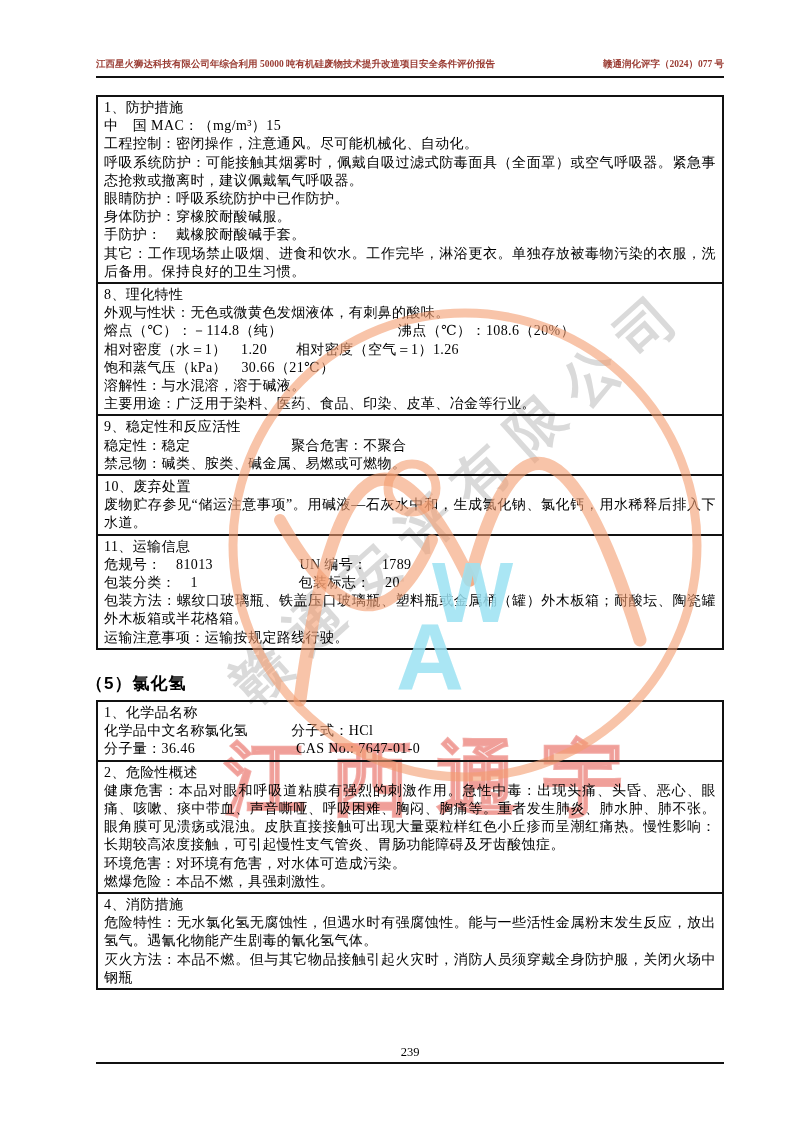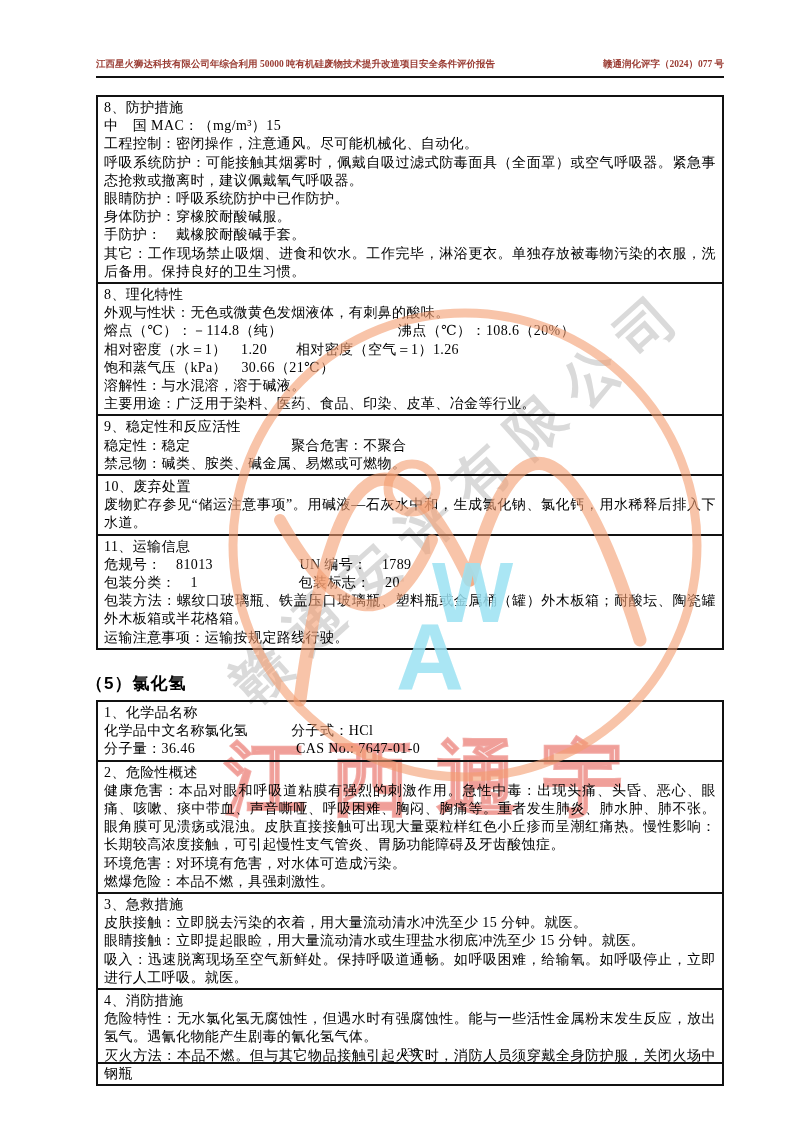--- a/index.html
+++ b/index.html
@@ -78,21 +78,21 @@
     <span>江西星火狮达科技有限公司年综合利用 50000 吨有机硅废物技术提升改造项目安全条件评价报告</span>
     <span>赣通润化评字（2024）077 号</span>
   </div>
   <div class="hdr-rule"></div>
 
   <div class="wm wm-gray" aria-hidden="true">赣通安评有限公司</div>
   <div class="wm wm-red" aria-hidden="true">江西通宇</div>
 
   <div class="doc-table" id="table1">
       <div class="tsec">
-        <div class="tline">8、防护措施</div>
+        <div class="tline">1、防护措施</div>
         <div class="tline">中　国 MAC：（mg/m³）15</div>
         <div class="tline">工程控制：密闭操作，注意通风。尽可能机械化、自动化。</div>
         <div class="tline">呼吸系统防护：可能接触其烟雾时，佩戴自吸过滤式防毒面具（全面罩）或空气呼吸器。紧急事态抢救或撤离时，建议佩戴氧气呼吸器。</div>
         <div class="tline">眼睛防护：呼吸系统防护中已作防护。</div>
         <div class="tline">身体防护：穿橡胶耐酸碱服。</div>
         <div class="tline">手防护：　戴橡胶耐酸碱手套。</div>
         <div class="tline">其它：工作现场禁止吸烟、进食和饮水。工作完毕，淋浴更衣。单独存放被毒物污染的衣服，洗后备用。保持良好的卫生习惯。</div>
       </div>
       <div class="tsec">
         <div class="tline">8、理化特性</div>
@@ -129,26 +129,20 @@
         <div class="tline">化学品中文名称氯化氢　　　分子式：HCl</div>
         <div class="tline">分子量：36.46　　　　　　　CAS No.: 7647-01-0</div>
       </div>
       <div class="tsec">
         <div class="tline">2、危险性概述</div>
         <div class="tline">健康危害：本品对眼和呼吸道粘膜有强烈的刺激作用。急性中毒：出现头痛、头昏、恶心、眼痛、咳嗽、痰中带血、声音嘶哑、呼吸困难、胸闷、胸痛等。重者发生肺炎、肺水肿、肺不张。眼角膜可见溃疡或混浊。皮肤直接接触可出现大量粟粒样红色小丘疹而呈潮红痛热。慢性影响：长期较高浓度接触，可引起慢性支气管炎、胃肠功能障碍及牙齿酸蚀症。</div>
         <div class="tline">环境危害：对环境有危害，对水体可造成污染。</div>
         <div class="tline">燃爆危险：本品不燃，具强刺激性。</div>
       </div>
       <div class="tsec">
-        <div class="tline">3、急救措施</div>
-        <div class="tline">皮肤接触：立即脱去污染的衣着，用大量流动清水冲洗至少 15 分钟。就医。</div>
-        <div class="tline">眼睛接触：立即提起眼睑，用大量流动清水或生理盐水彻底冲洗至少 15 分钟。就医。</div>
-        <div class="tline">吸入：迅速脱离现场至空气新鲜处。保持呼吸道通畅。如呼吸困难，给输氧。如呼吸停止，立即进行人工呼吸。就医。</div>
-      </div>
-      <div class="tsec">
         <div class="tline">4、消防措施</div>
         <div class="tline">危险特性：无水氯化氢无腐蚀性，但遇水时有强腐蚀性。能与一些活性金属粉末发生反应，放出氢气。遇氰化物能产生剧毒的氰化氢气体。</div>
         <div class="tline">灭火方法：本品不燃。但与其它物品接触引起火灾时，消防人员须穿戴全身防护服，关闭火场中钢瓶</div>
       </div>
     </div>
 
   <div class="pageno">239</div>
   <div class="ftr-rule"></div>
 
   <svg class="wm wm-logo" aria-hidden="true" viewBox="0 0 793 1122" xmlns="http://www.w3.org/2000/svg">

